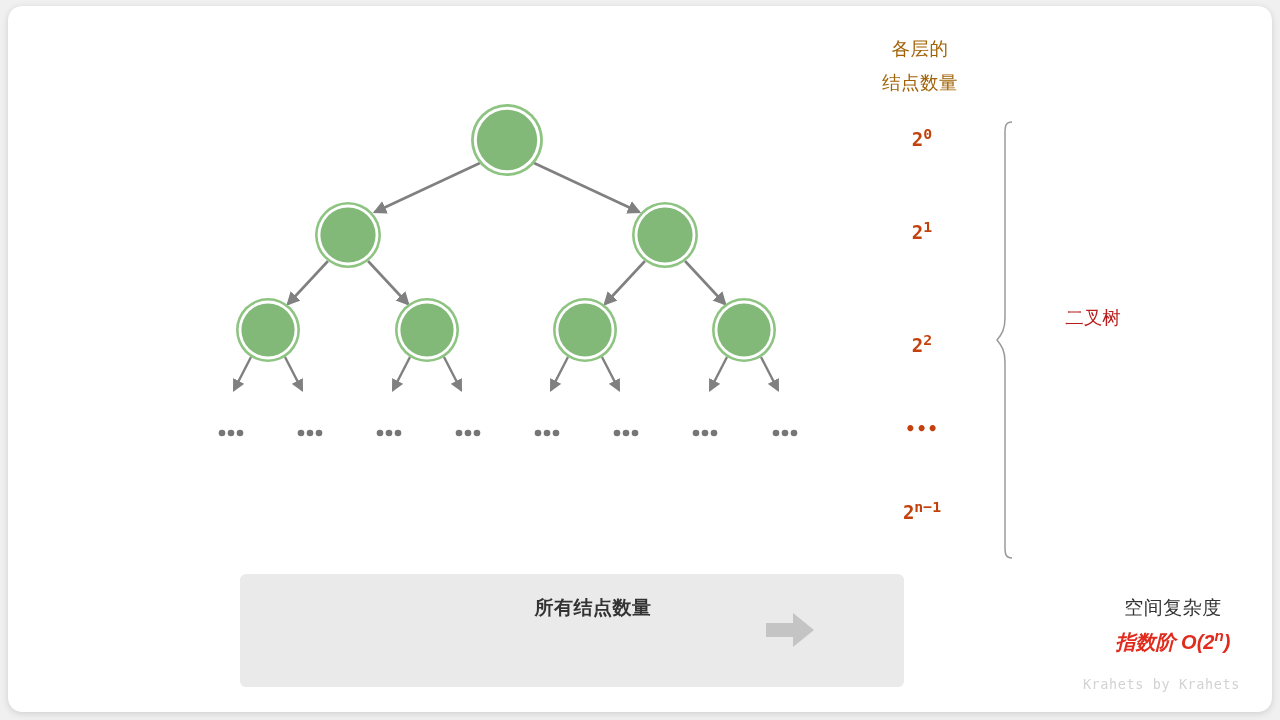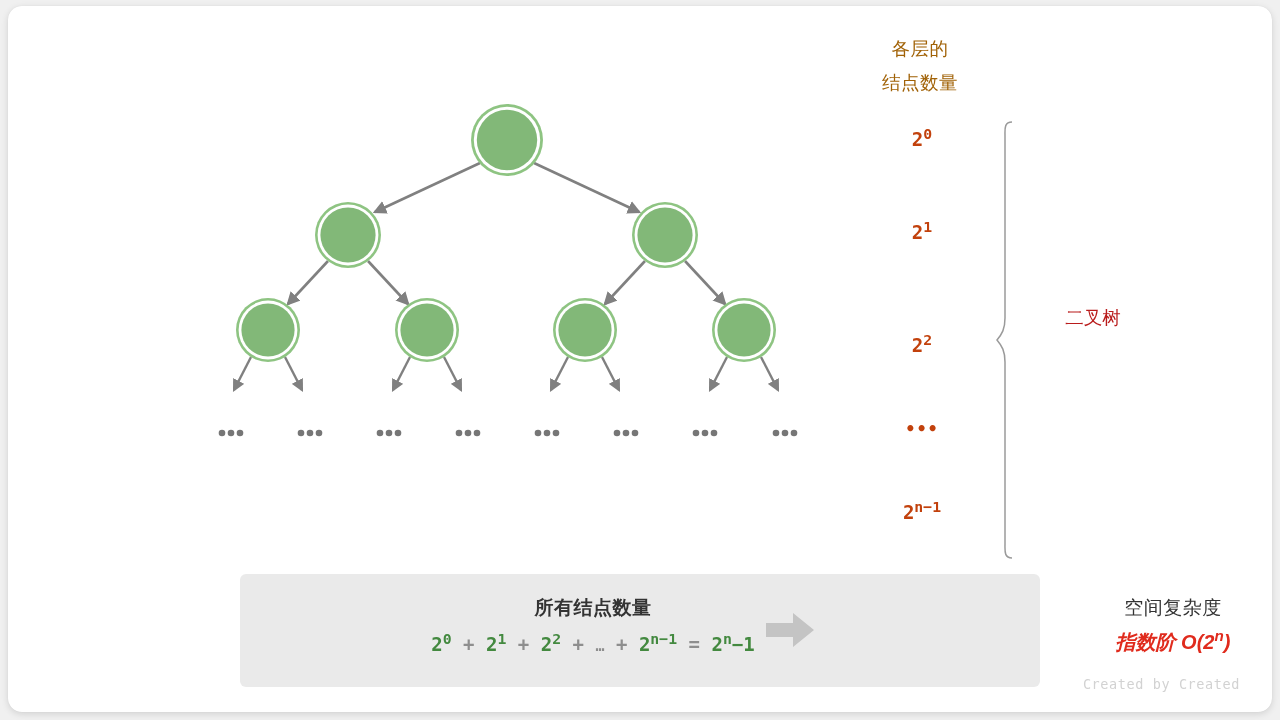--- a/index.html
+++ b/index.html
@@ -88,21 +88,21 @@
     font-size: 18.5px;
     line-height: 31px;
     white-space: nowrap;
   }
 
   
   #summary {
     position: absolute;
     left: 240px;
     top: 574px;
-    width: 800px;
+    width: 664px;
     height: 113px;
     background: #eaeaea;
     border-radius: 6px;
   }
   #sum-left {
     position: absolute;
     left: 8px;
     top: 0;
     width: 730px;
     height: 113px;
@@ -322,40 +322,27 @@
   <path d="M 16 2 C 8 2 9 9 9 16 L 9 198 C 9 209 6 214 1 220
            C 6 226 9 231 9 242 L 9 424 C 9 431 8 438 16 438" fill="none" stroke="#9a9a9a" stroke-width="1.5"></path>
 </svg>
 <div id="brace-text">
   <div>二叉树</div>
 </div>
 
 <div id="summary">
   <div id="sum-left">
     <div id="sum-title">所有结点数量</div>
-    <div id="sum-formula">
-      <span>2</span><sup>0</sup>
-      <span class="op">+</span>
-      <span>2</span><sup>1</sup>
-      <span class="op">+</span>
-      <span>2</span><sup>2</sup>
-      <span class="op">+</span>
-      <span class="ell">…</span>
-      <span class="op">+</span>
-      <span>2</span><sup>n−1</sup>
-      <span class="op">=</span>
-      <span>2</span><sup>n</sup><span>−1</span>
-    </div>
   </div>
 
   <div id="sum-right">
     <div id="cx-title">空间复杂度</div>
     <div id="cx-value">
       <span>指数阶  O(</span><span>2</span><sup>n</sup><span>)</span>
     </div>
   </div>
 </div>
 
 <svg id="arrow-icon" viewBox="0 0 50 36" xmlns="http://www.w3.org/2000/svg">
   <path d="M 1 11 L 28 11 L 28 1 L 49 18 L 28 35 L 28 25 L 1 25 Z" fill="#c4c4c4"></path>
 </svg>
 
-<div id="watermark">Created by Created</div>
+<div id="watermark">Krahets by Krahets</div>
 
 </body></html>

